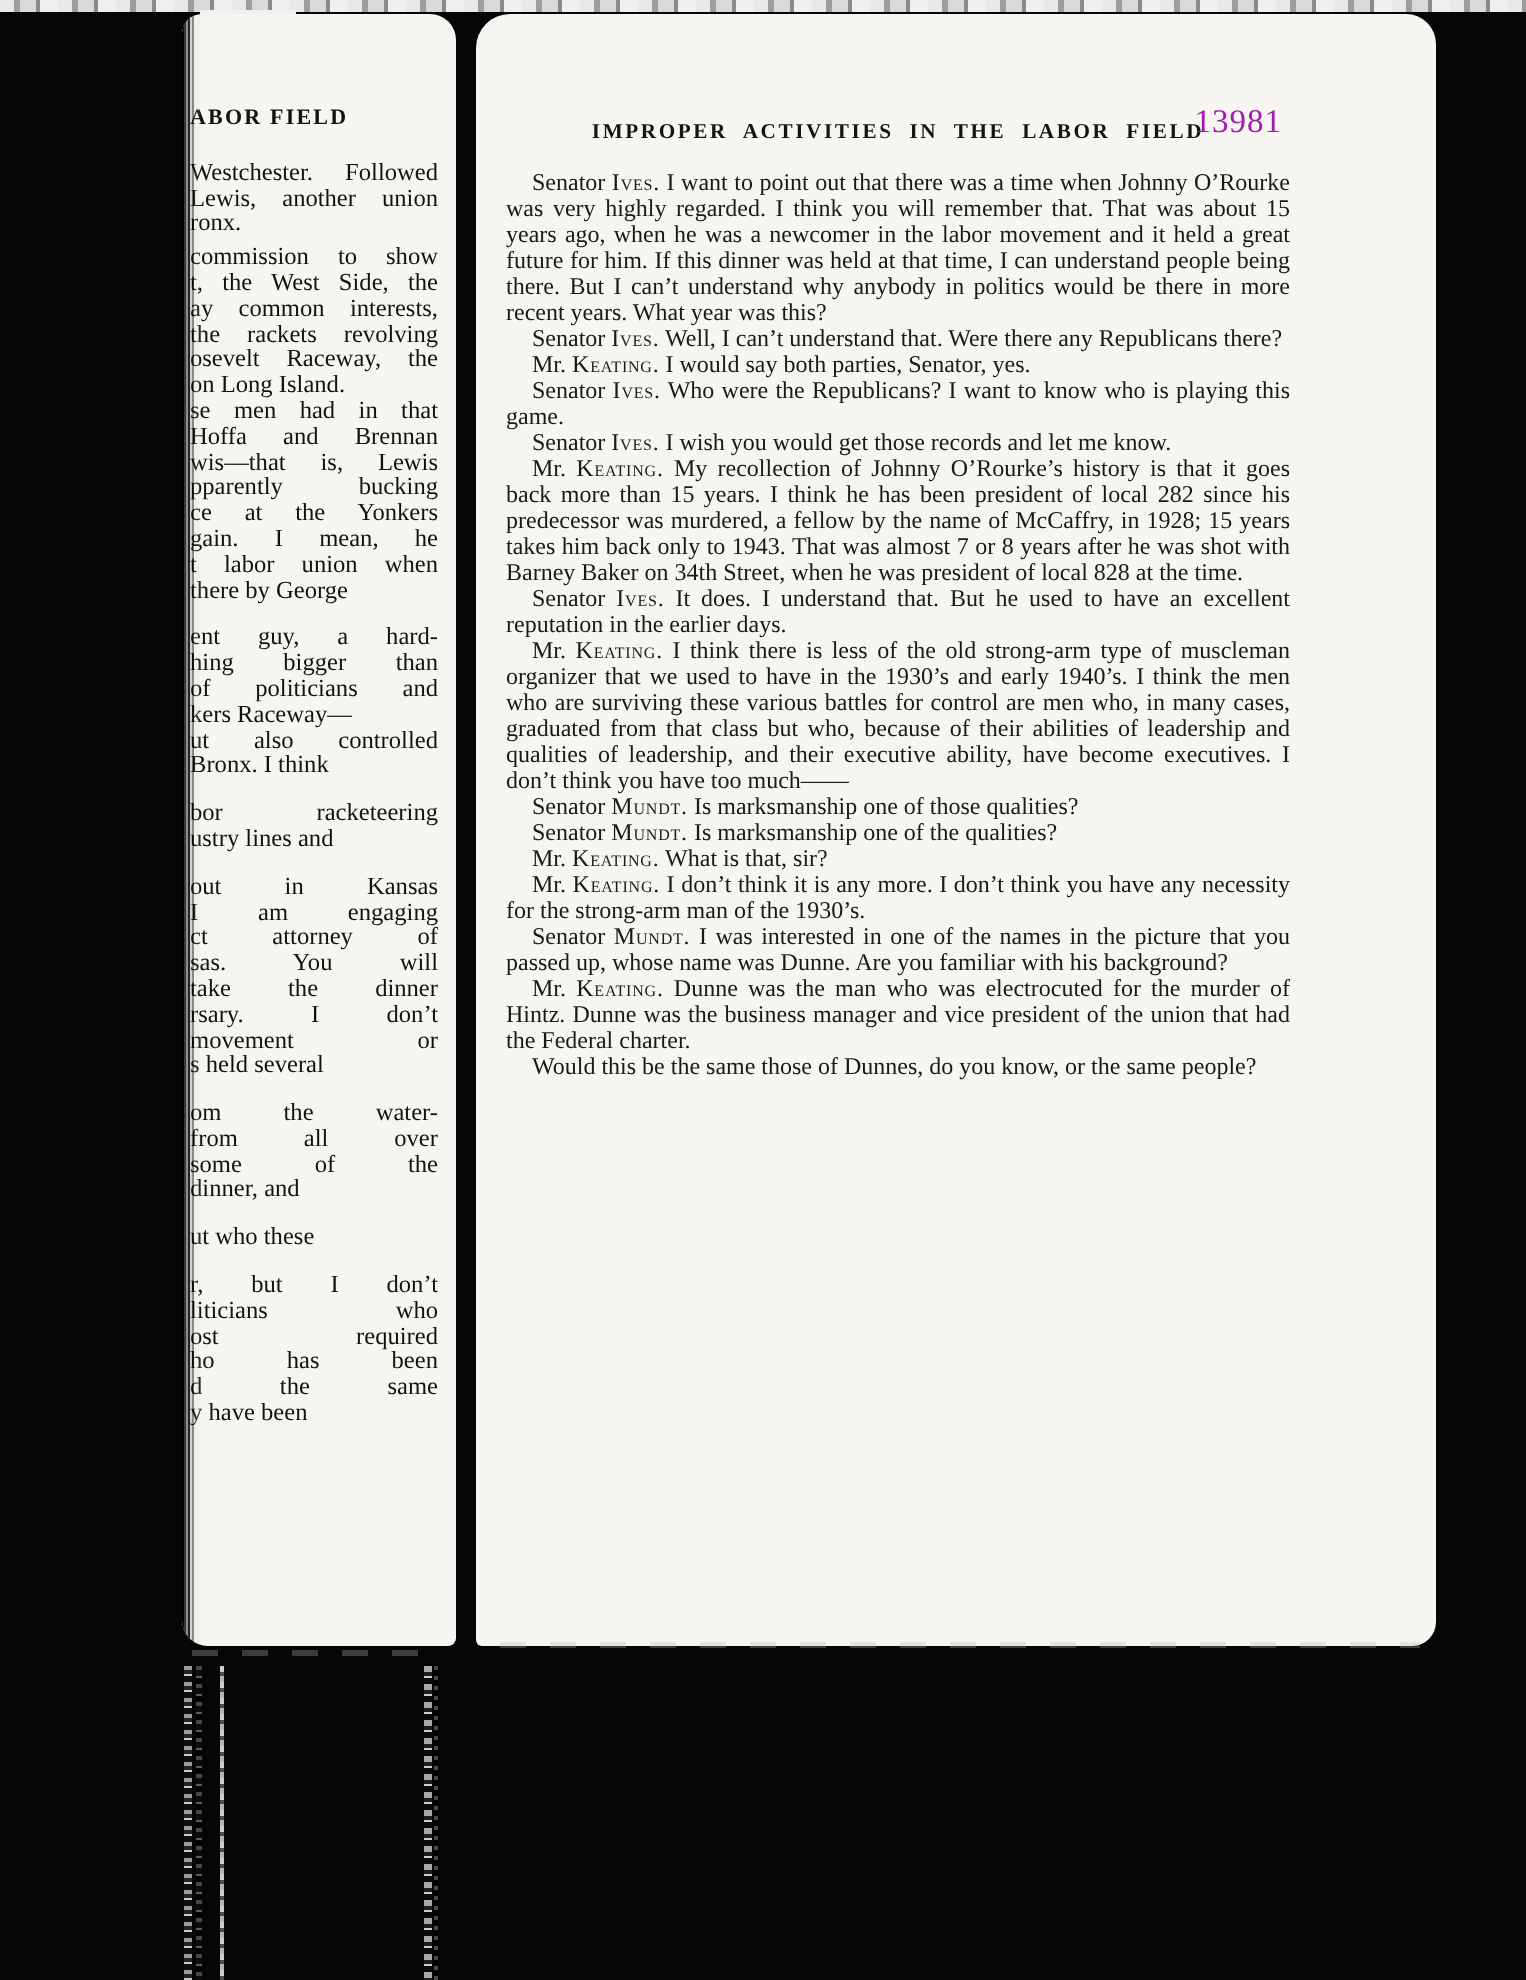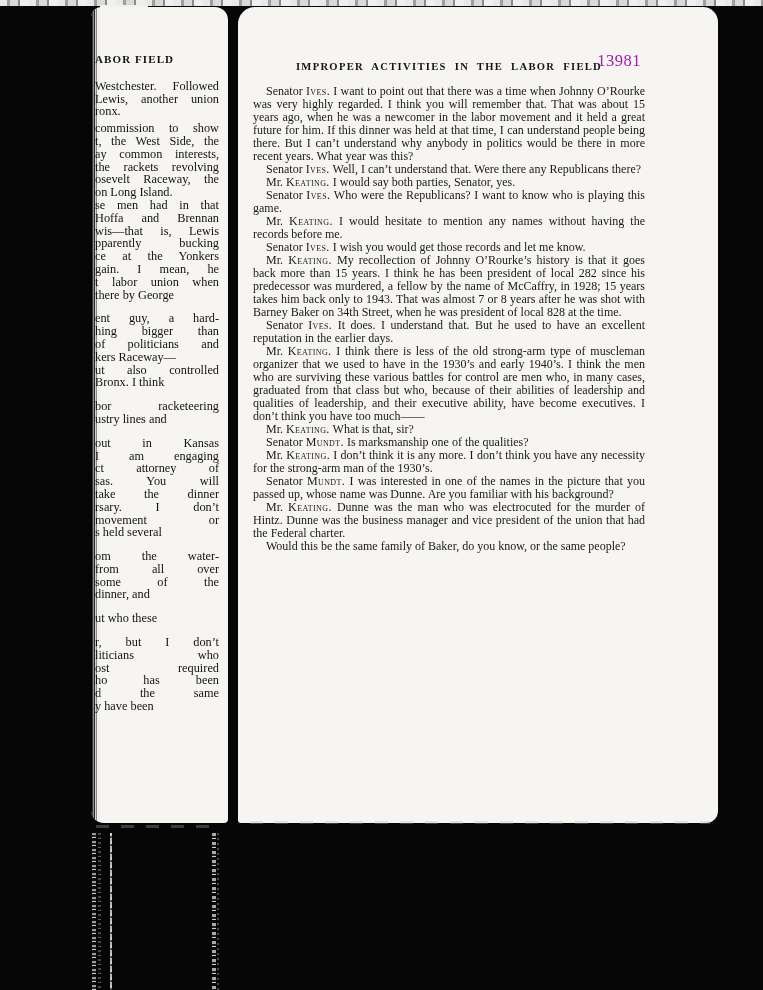--- a/index.html
+++ b/index.html
@@ -125,31 +125,31 @@
   <div class="page rp">
     <div class="rp-header">
       <span class="rp-title">IMPROPER ACTIVITIES IN THE LABOR FIELD</span>
       <span class="rp-number">13981</span>
     </div>
     <div class="rp-body">
         <p class="para">Senator <span class="sp-name">Ives.</span> I want to point out that there was a time when Johnny O’Rourke was very highly regarded.  I think you will remember that.  That was about 15 years ago, when he was a newcomer in the labor movement and it held a great future for him.  If this dinner was held at that time, I can understand people being there.  But I can’t understand why anybody in politics would be there in more recent years.  What year was this?</p>
         <p class="para">Senator <span class="sp-name">Ives.</span> Well, I can’t understand that.  Were there any Republicans there?</p>
         <p class="para">Mr. <span class="sp-name">Keating.</span> I would say both parties, Senator, yes.</p>
         <p class="para">Senator <span class="sp-name">Ives.</span> Who were the Republicans?  I want to know who is playing this game.</p>
-        <p class="para">Mr. <span class="sp-name">Keating.</span> I would hesitate to mention any names without having the records before me.</p>
         <p class="para">Senator <span class="sp-name">Ives.</span> I wish you would get those records and let me know.</p>
         <p class="para">Mr. <span class="sp-name">Keating.</span> My recollection of Johnny O’Rourke’s history is that it goes back more than 15 years.  I think he has been president of local 282 since his predecessor was murdered, a fellow by the name of McCaffry, in 1928; 15 years takes him back only to 1943.  That was almost 7 or 8 years after he was shot with Barney Baker on 34th Street, when he was president of local 828 at the time.</p>
         <p class="para">Senator <span class="sp-name">Ives.</span> It does.  I understand that.  But he used to have an excellent reputation in the earlier days.</p>
         <p class="para">Mr. <span class="sp-name">Keating.</span> I think there is less of the old strong-arm type of muscleman organizer that we used to have in the 1930’s and early 1940’s.  I think the men who are surviving these various battles for control are men who, in many cases, graduated from that class but who, because of their abilities of leadership and qualities of leadership, and their executive ability, have become executives.  I don’t think you have too much——</p>
+        <p class="para">Senator <span class="sp-name">Mundt.</span> Is marksmanship one of those qualities?</p>
+        <p class="para">Senator <span class="sp-name">Mundt.</span> Is marksmanship one of the qualities?</p>
         <p class="para">Mr. <span class="sp-name">Keating.</span> What is that, sir?</p>
-        <p class="para">Senator <span class="sp-name">Mundt.</span> Is marksmanship one of the qualities?</p>
         <p class="para">Mr. <span class="sp-name">Keating.</span> I don’t think it is any more.  I don’t think you have any necessity for the strong-arm man of the 1930’s.</p>
         <p class="para">Senator <span class="sp-name">Mundt.</span> I was interested in one of the names in the picture that you passed up, whose name was Dunne.  Are you familiar with his background?</p>
         <p class="para">Mr. <span class="sp-name">Keating.</span> Dunne was the man who was electrocuted for the murder of Hintz.   Dunne was the business manager and vice president of the union that had the Federal charter.</p>
-        <p class="para">Would this be the same family of Baker, do you know, or the same people?</p>
+        <p class="para">Would this be the same those of Dunnes, do you know, or the same people?</p>
       </div>
   </div>
 
   <div class="streak sA"></div>
   <div class="streak sA2"></div>
   <div class="streak sB"></div>
   <div class="streak sC"></div>
   <div class="streak sC2"></div>
   <div class="bdash b1"></div>
   <div class="bdash b2"></div>

